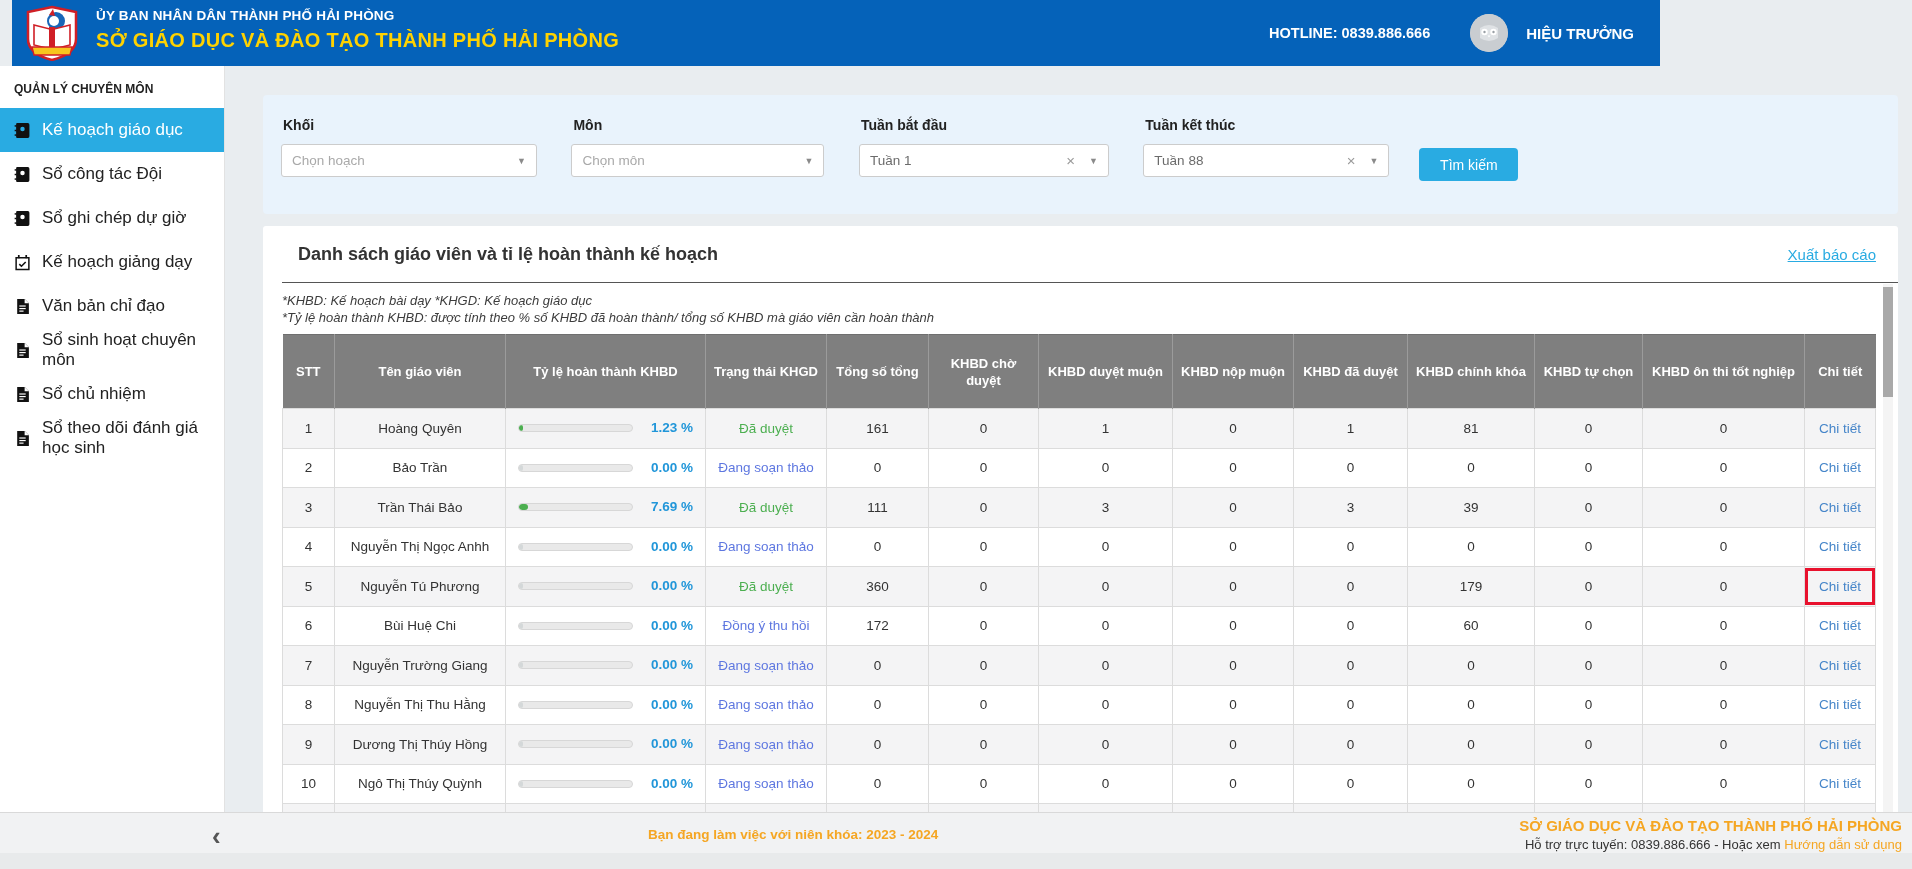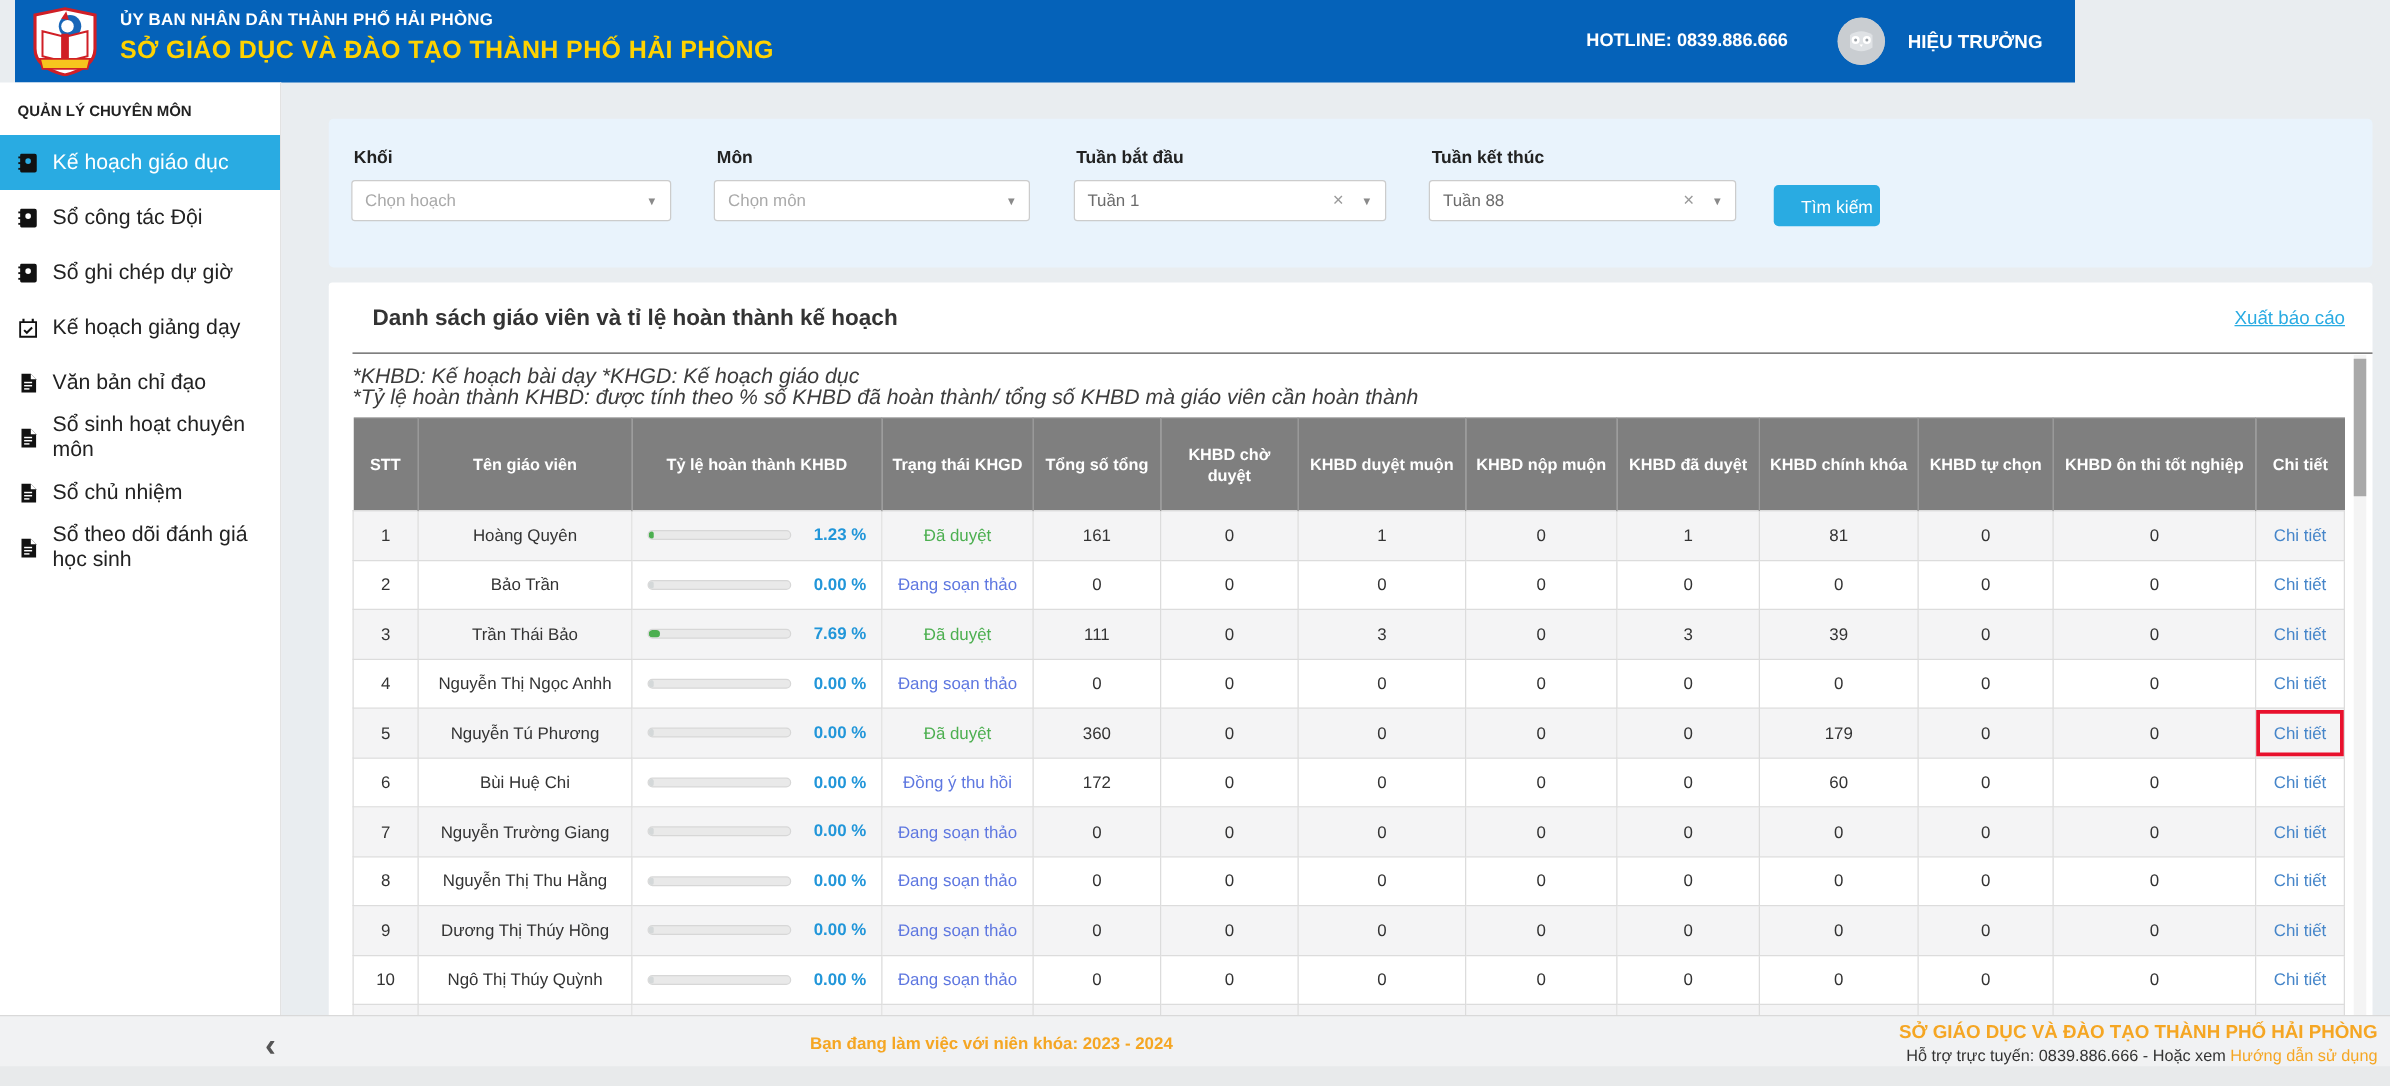--- a/index.html
+++ b/index.html
@@ -28,28 +28,28 @@
   
   main{position:absolute;left:225px;top:66px;width:1687px;height:746px;overflow:hidden;}
   .filter-card{position:absolute;left:38px;top:29px;width:1635px;height:119px;background:#e9f3fc;border-radius:4px;padding:14px 0 0 18px;}
   .ffield{display:inline-block;vertical-align:top;margin-right:30px;}
   .flabel{display:block;font-size:14px;font-weight:bold;color:#222;margin:8px 0 11px 2px;}
   .fselect{height:33px;background:#fff;border:1px solid #ccc;border-radius:3px;display:flex;align-items:center;padding:0 10px;cursor:pointer;position:relative;}
   .fvalue{font-size:13.5px;color:#6b6b6b;flex:1;}
   .fvalue.ph{color:#a9a9a9;}
   .fclear{color:#9a9a9a;font-size:15px;margin-right:14px;cursor:pointer;line-height:1;}
   .fcaret{color:#8a8a8a;font-size:9px;}
-  .btn-search{display:inline-block;vertical-align:top;margin-top:39px;height:33px;width:85px;background:var(--accent-cyan,#29abe2);color:#fff;border:none;border-radius:4px;font-size:14px;cursor:pointer;text-align:right;}
+  .btn-search{display:inline-block;vertical-align:top;margin-top:39px;height:33px;width:99px;background:var(--accent-cyan,#29abe2);color:#fff;border:none;border-radius:4px;font-size:14px;cursor:pointer;}
 
   .table-card{position:absolute;left:38px;top:160px;width:1635px;background:#fff;border-radius:3px 3px 0 0;padding:0 0 0 19px;}
   .card-head{height:57px;display:flex;align-items:center;justify-content:space-between;border-bottom:1px solid #555;padding-right:22px;}
   .card-head h2{margin:16px;font-size:18px;font-weight:600;color:#333;}
   .export{color:var(--accent-cyan,#29abe2);font-size:15px;text-decoration:underline;cursor:pointer;}
   .notes{padding:9px 0 8px 0;}
-  .notes div{font-size:17px;font-style:italic;color:#3c3c3c;line-height:17px;}
+  .notes div{font-size:13px;font-style:italic;color:#3c3c3c;line-height:17px;}
 
   table{border-collapse:collapse;table-layout:fixed;width:1593px;}
   thead th{background:var(--table-header-bg,#7f7f7f);color:#fff;font-size:13px;font-weight:bold;height:74px;border-right:1px solid #9b9b9b;border-top:1px solid #6f6f6f;padding:0 6px;line-height:17px;}
   thead th:last-child{border-right:none;}
   tbody td{height:38.5px;text-align:center;font-size:13.5px;color:#333;border:1px solid #dcdcdc;padding:0 4px;position:relative;}
   tbody tr:nth-child(odd){background:#f4f4f5;}
   tbody tr:nth-child(even){background:#fff;}
 
   .c-pct{text-align:left !important;padding-left:12px !important;}
   .bar{display:inline-block;vertical-align:middle;width:115px;height:8px;background:#e9e9e9;border:1px solid #d7d7d7;border-radius:5px;overflow:hidden;}

